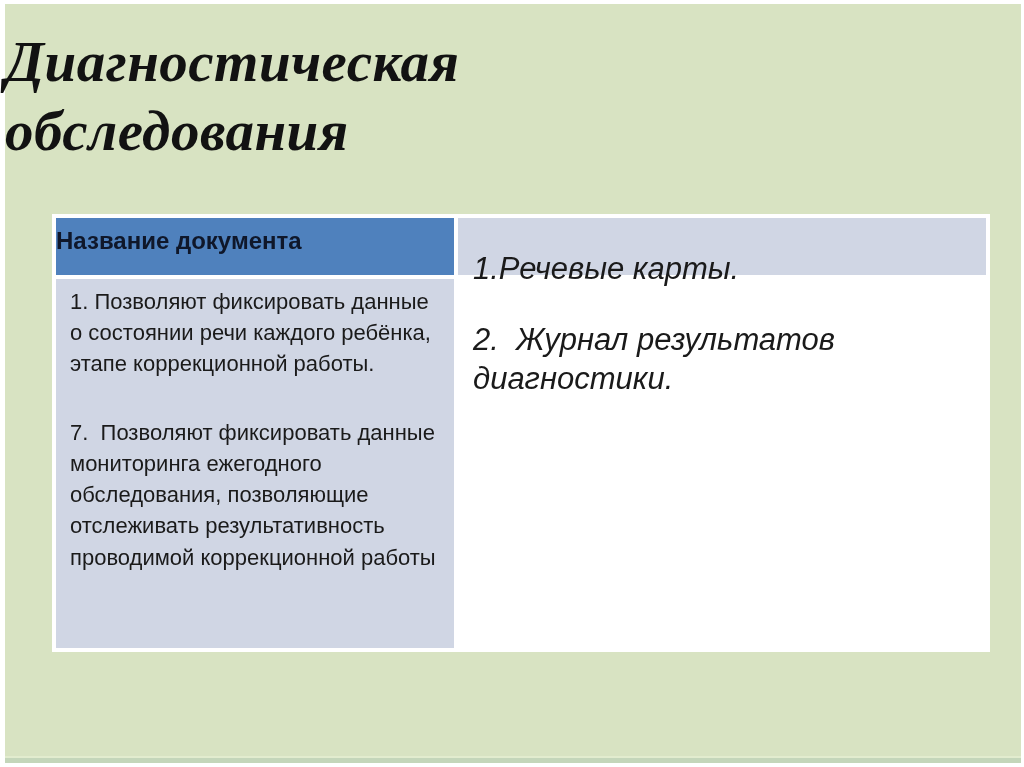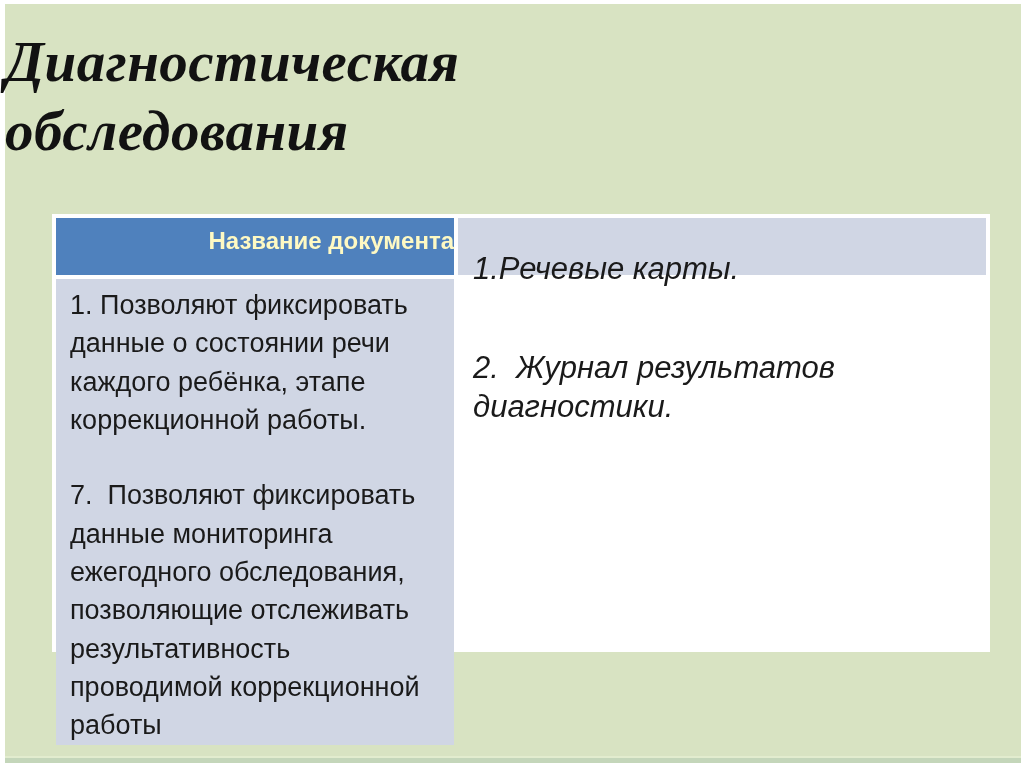--- a/index.html
+++ b/index.html
@@ -51,49 +51,49 @@
     background: #ffffff;
     box-sizing: border-box;
     padding: 4px;
     display: grid;
     grid-template-columns: 398px 1fr;
     grid-template-rows: 57px 1fr;
     gap: 4px;
   }
   .th {
     background: #4f81bd;
-    color: #fef9c3;
+    color: #0f172a;
     font-weight: bold;
     font-size: 24px;
     display: flex;
-    justify-content: flex-end;
+    justify-content: flex-start;
     align-items: flex-start;
     padding-top: 9px;
     box-sizing: border-box;
   }
   .td {
     background: #d0d6e4;
     color: #1a1a1a;
     box-sizing: border-box;
   }
   .td-name {
     font-style: italic;
     font-size: 31px;
     line-height: 1.25;
     padding: 32px 12px 0 15px;
   }
   .td-name p {
     margin: 0;
     white-space: pre-wrap;
   }
   .td-name p + p {
-    margin-top: 60px;
+    margin-top: 32px;
   }
   .td-purpose {
-    font-size: 27px;
+    font-size: 22px;
     line-height: 1.42;
     padding: 7px 10px 0 14px;
   }
   .td-purpose p {
     margin: 0;
     white-space: pre-wrap;
   }
   .td-purpose p + p {
     margin-top: 37px;
   }

